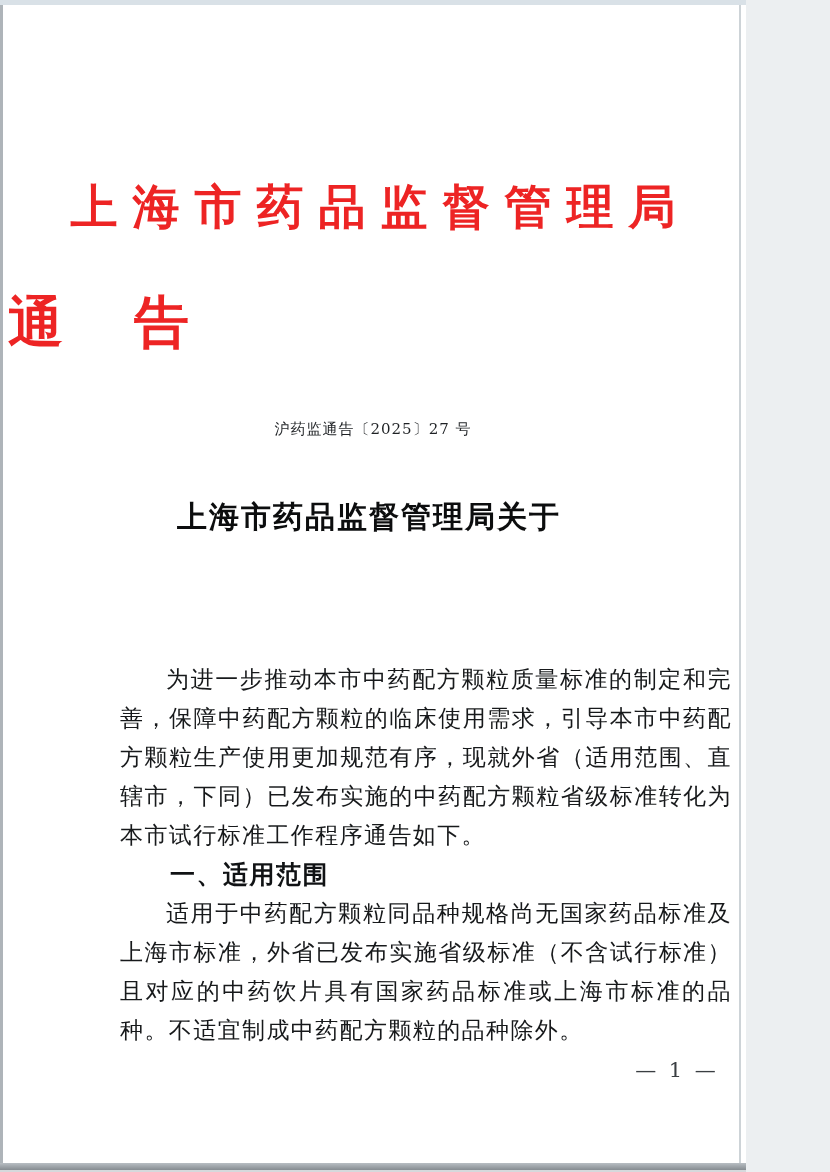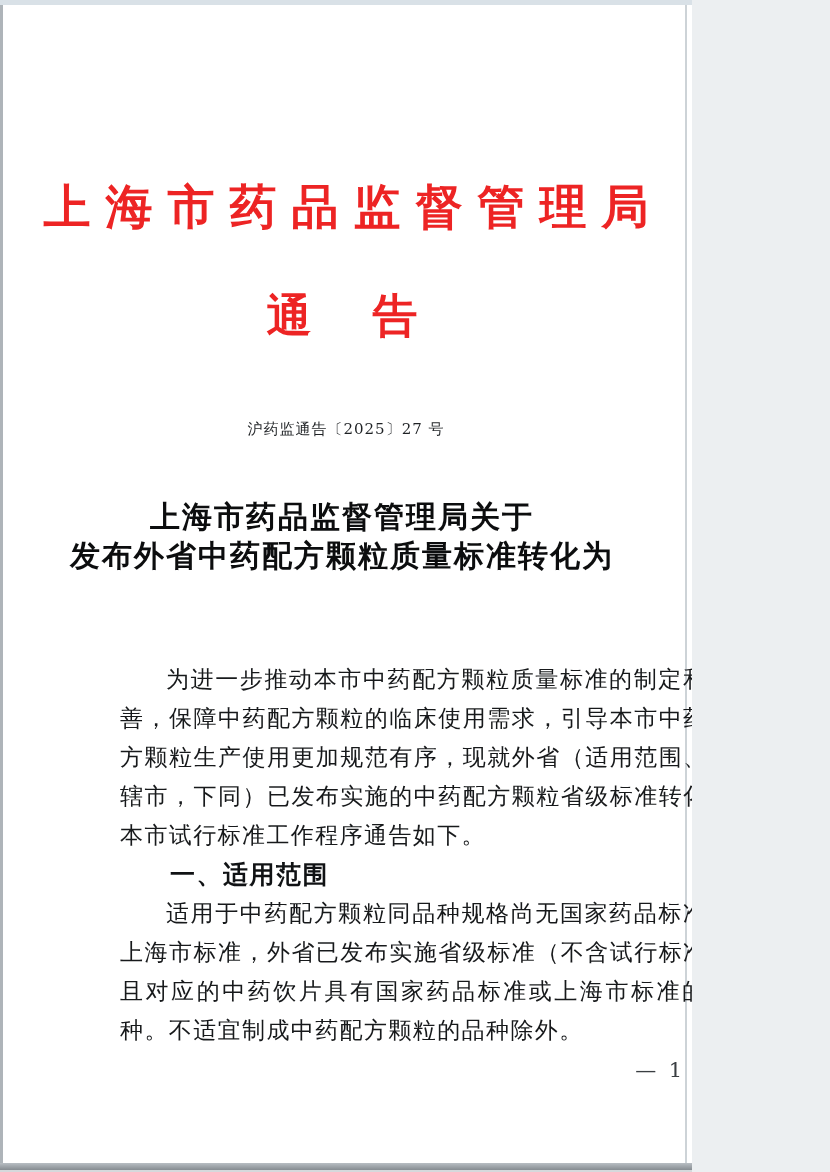--- a/index.html
+++ b/index.html
@@ -3,21 +3,21 @@
 <meta charset="utf-8">
 <style>
   html, body {
     margin: 0;
     padding: 0;
     background: #eceff1;
     font-family: "DejaVu Serif", "Liberation Serif", serif;
   }
   .page {
     position: relative;
-    width: 692px;
+    width: 746px;
     height: 1172px;
     background: #ffffff;
     overflow: hidden;
   }
   
   .edge-top {
     position: absolute; top: 0; left: 0; right: 0; height: 5px;
     background: #d9e1e7;
   }
   .edge-left {
@@ -44,24 +44,25 @@
     text-align: center;
     font-size: 47px;
     font-weight: bold;
     letter-spacing: 15px;
     padding-left: 15px; 
     white-space: nowrap;
   }
   .notice-type {
     position: absolute;
     top: 286px; left: 0; right: 0;
-    text-align: center;
-    font-size: 45px;
+    text-align: left;
+    font-size: 55px;
     font-weight: bold;
     letter-spacing: 8px;
+    padding-left: 8px;
     white-space: nowrap;
   }
   .doc-number {
     position: absolute;
     top: 420px; left: 0; right: 0;
     text-align: center;
     font-size: 15px;
     color: #1e2124;
     letter-spacing: 1px;
   }
@@ -122,21 +123,20 @@
   <div class="edge-bottom"></div>
 
   <h1 class="org-title" style="color:#ed2424;">上海市药品监督管理局</h1>
 
   <div class="notice-type" style="color:#ed2424;">通　告</div>
 
   <div class="doc-number">沪药监通告〔2025〕27 号</div>
 
   <h2 class="doc-title">
     <span style="display:block;">上海市药品监督管理局关于</span>
-    <span style="display:block;">发布外省中药配方颗粒质量标准转化为</span>
   </h2>
 
   <div class="body-block">
     <p>为进一步推动本市中药配方颗粒质量标准的制定和完善，保障中药配方颗粒的临床使用需求，引导本市中药配方颗粒生产使用更加规范有序，现就外省（适用范围、直辖市，下同）已发布实施的中药配方颗粒省级标准转化为本市试行标准工作程序通告如下。</p>
     <p class="section-heading">一、适用范围</p>
     <p>适用于中药配方颗粒同品种规格尚无国家药品标准及上海市标准，外省已发布实施省级标准（不含试行标准）且对应的中药饮片具有国家药品标准或上海市标准的品种。不适宜制成中药配方颗粒的品种除外。</p>
   </div>
 
   <div class="page-number">— 1 —</div>
 

